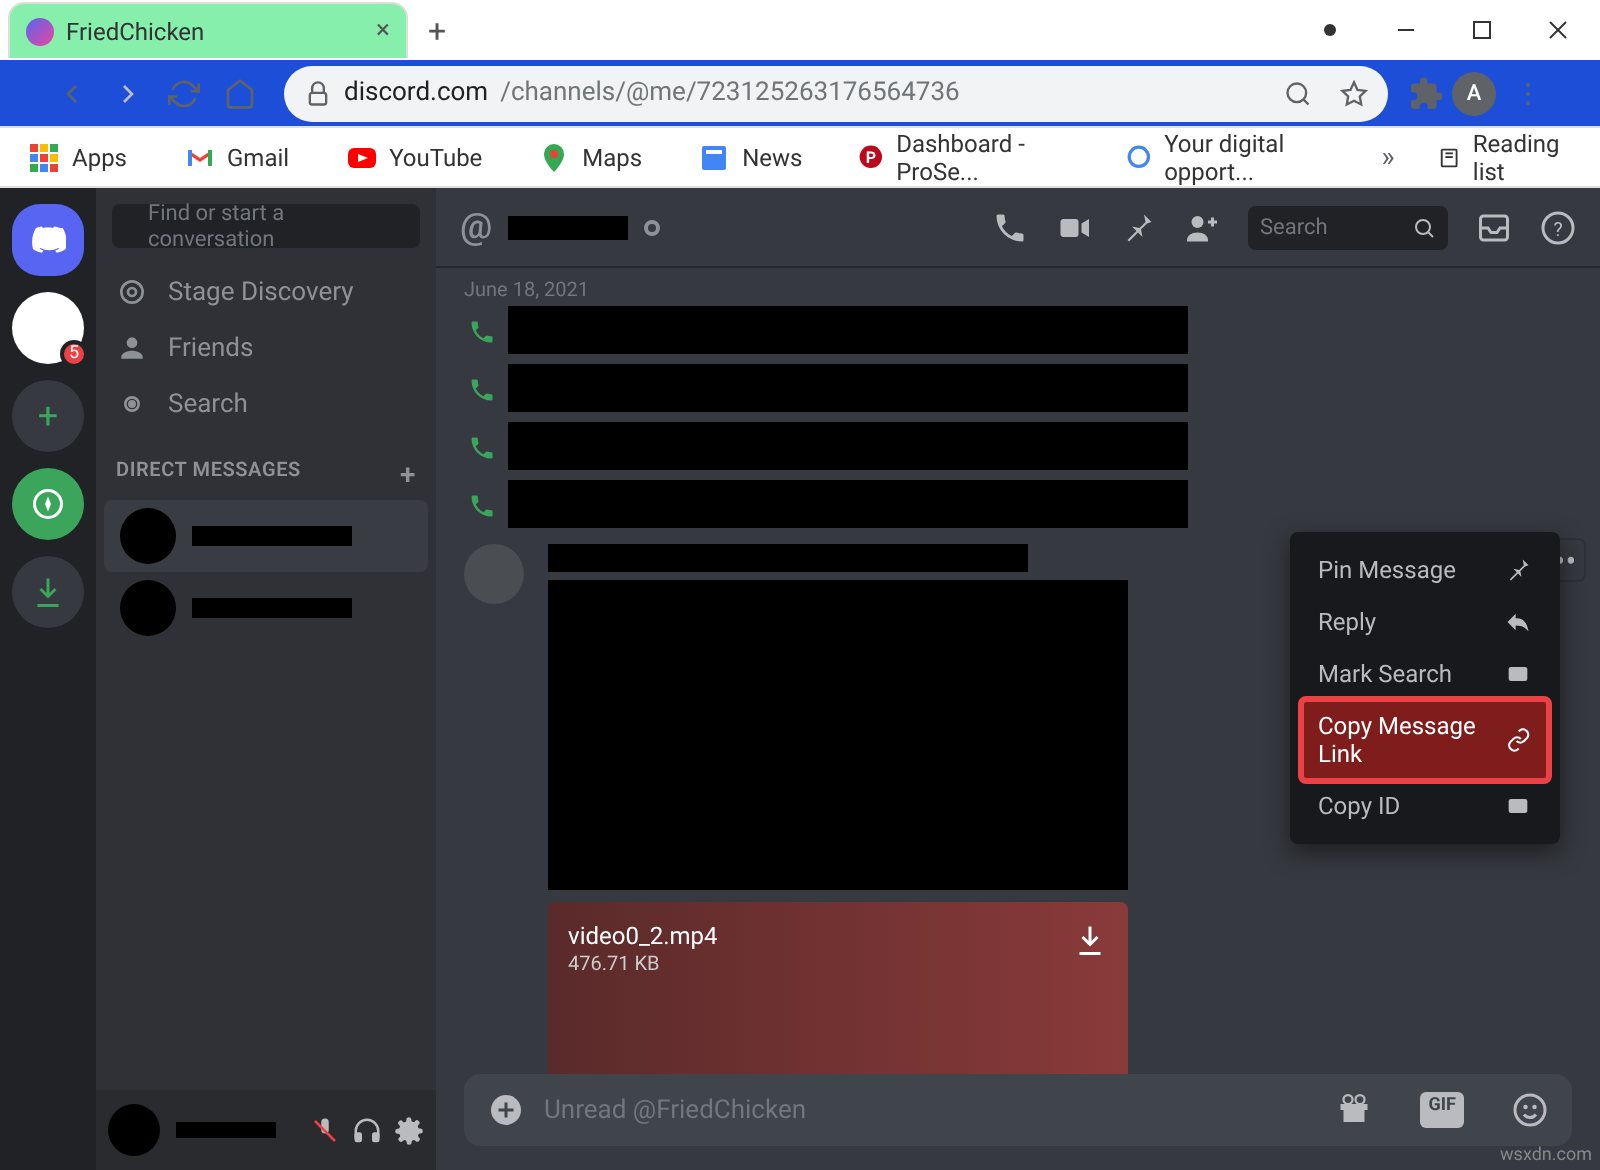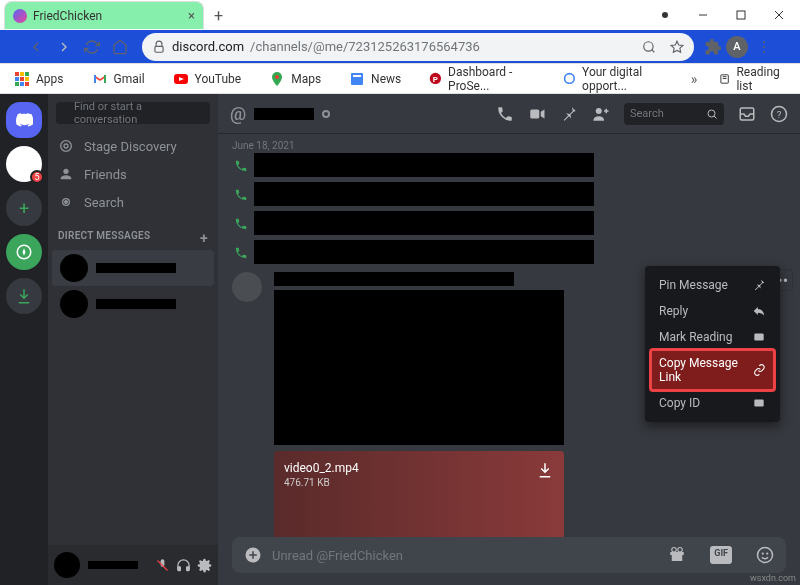--- a/index.html
+++ b/index.html
@@ -425,21 +425,21 @@
               <path d="M16 3l5 5-3 1-4 4 1 5-3-3-6 6-1-1 6-6-3-3 5 1 4-4z"></path>
             </svg>
           </div>
         <div class="cm-item">
             <span>Reply</span>
             <svg viewBox="0 0 24 24" fill="currentColor">
               <path d="M10 9V5l-7 7 7 7v-4c5 0 8 1.5 11 5-1-6-4-12-11-11z"></path>
             </svg>
           </div>
         <div class="cm-item">
-            <span>Mark Reading</span>
+            <span>Mark Search</span>
             <svg viewBox="0 0 24 24" fill="currentColor">
               <rect x="4" y="6" width="16" height="12" rx="2"></rect>
             </svg>
           </div>
         <div class="cm-item highlight">
             <span>Copy Message Link</span>
             <svg viewBox="0 0 24 24" fill="none" stroke="currentColor" stroke-width="2">
               <path d="M10 13a5 5 0 007 0l3-3a5 5 0 00-7-7l-1 1"></path>
               <path d="M14 11a5 5 0 00-7 0l-3 3a5 5 0 007 7l1-1"></path>
             </svg>

